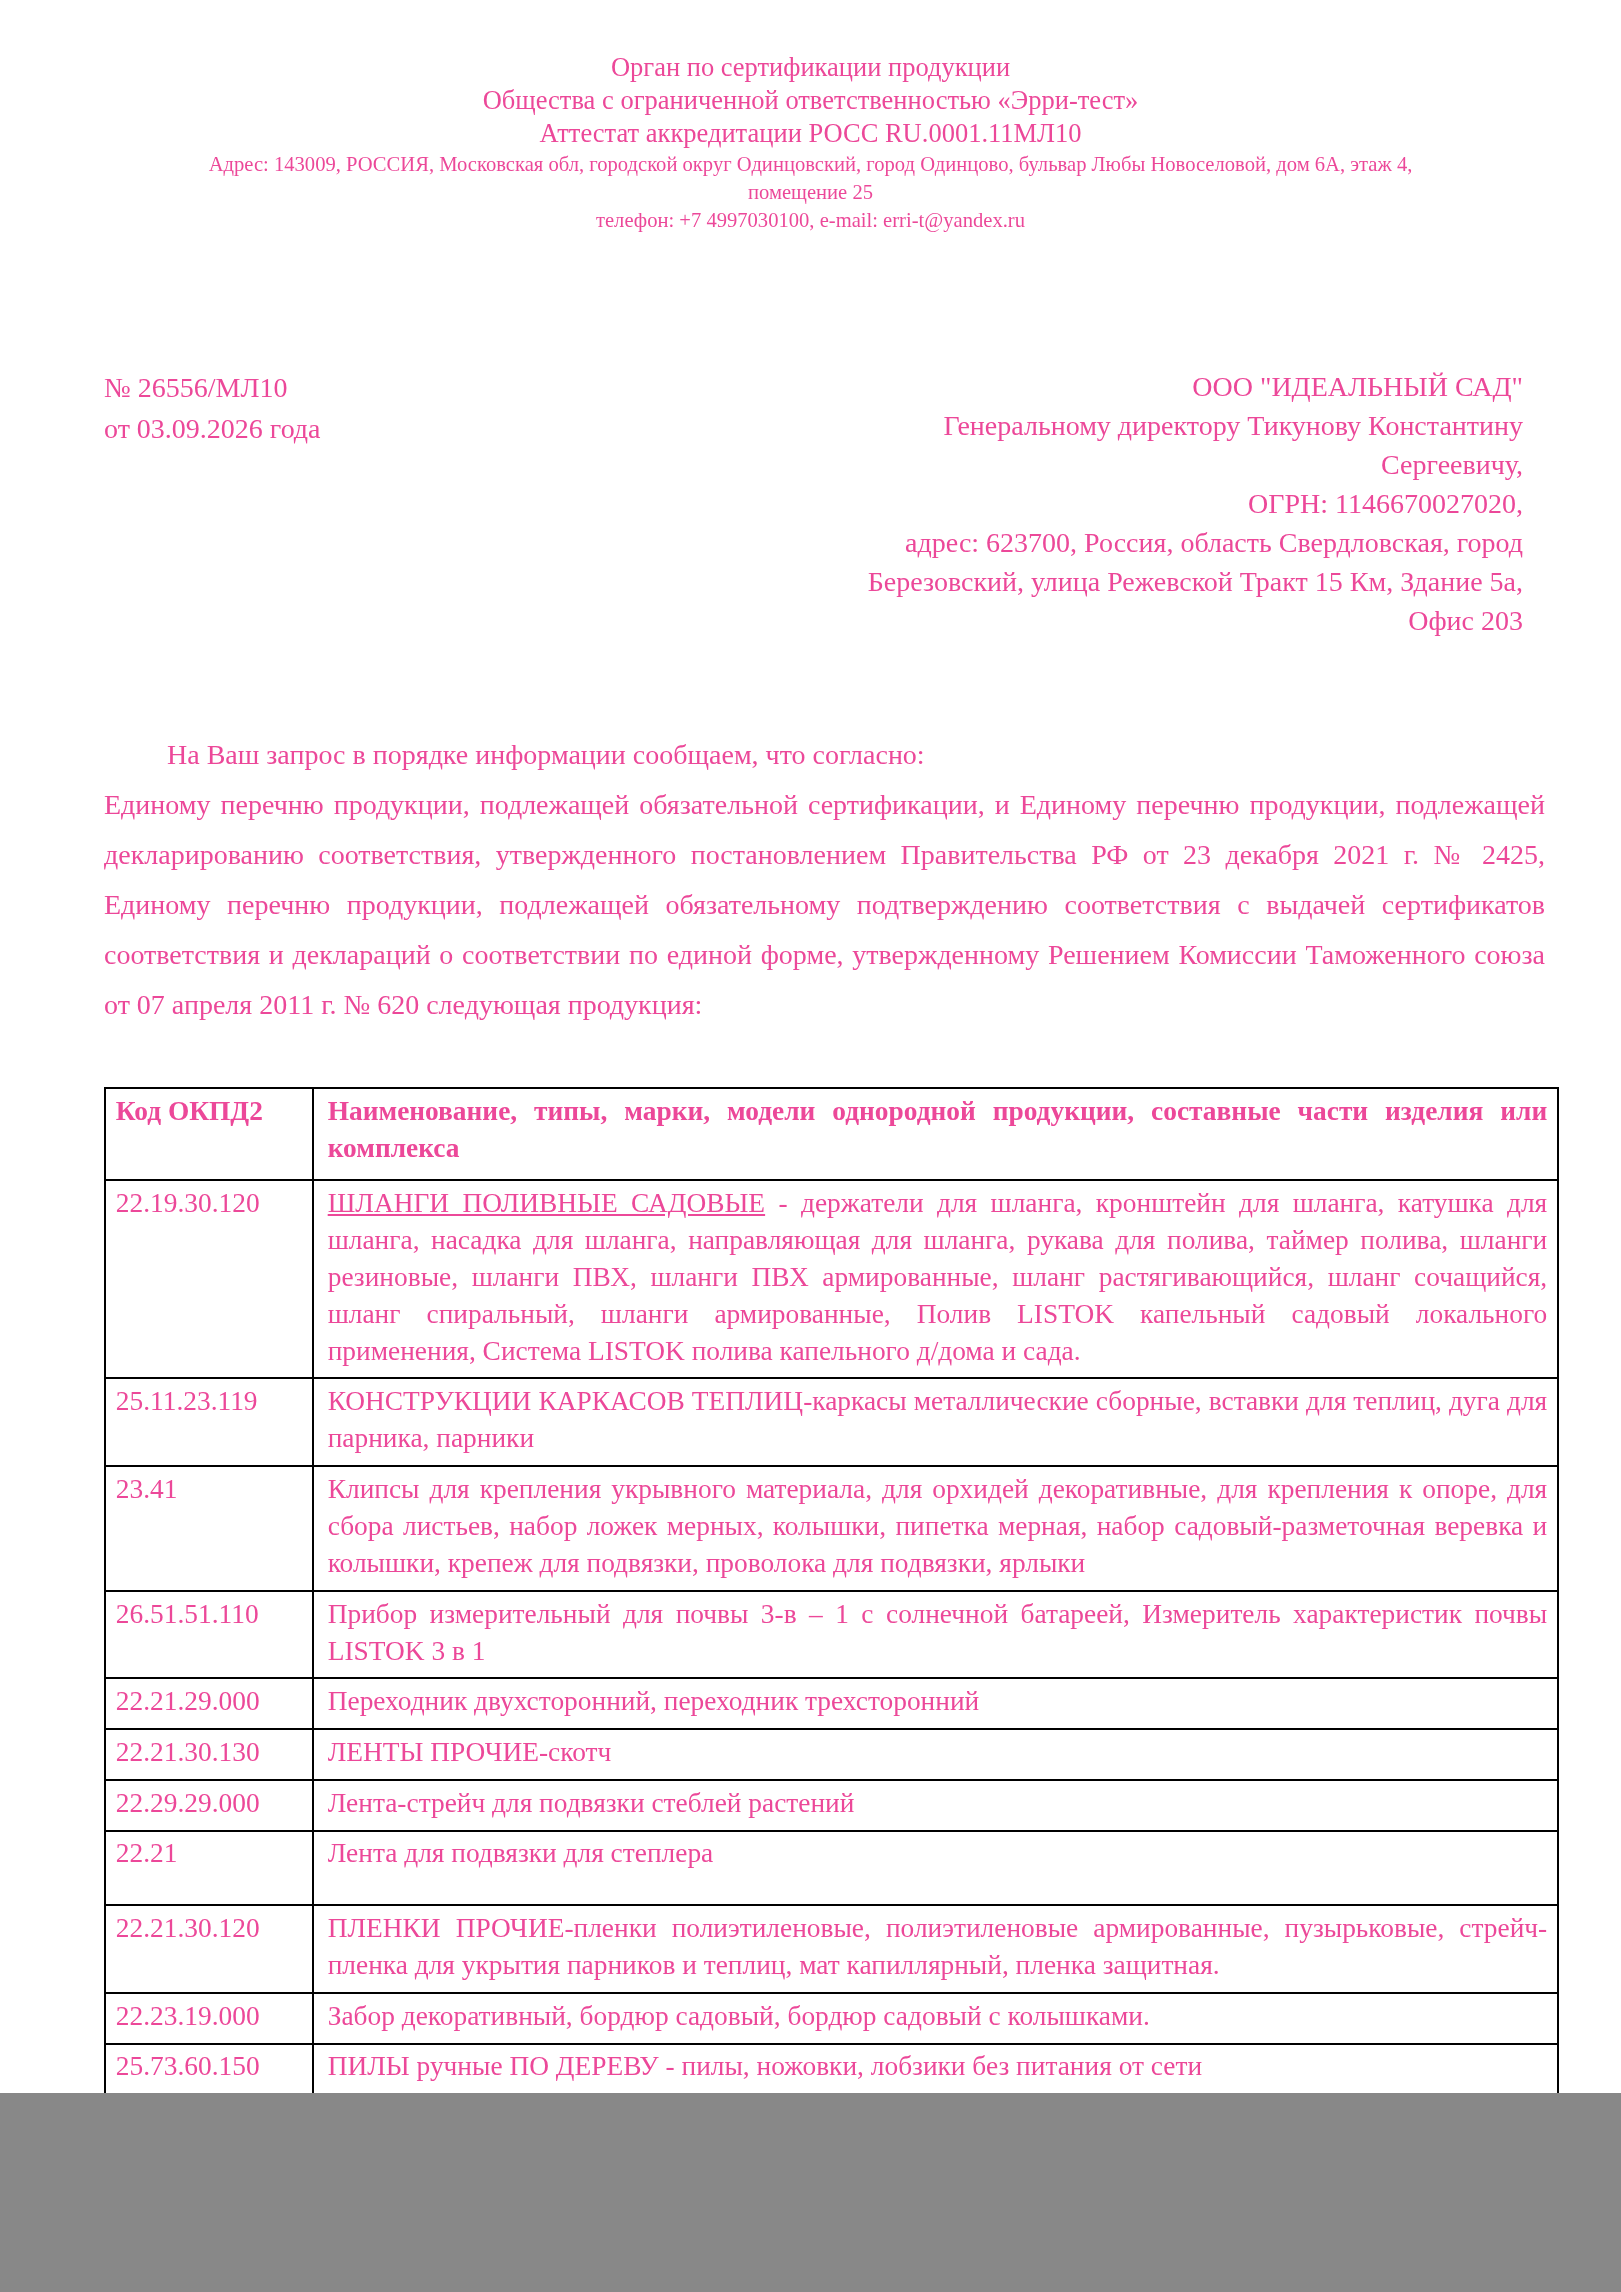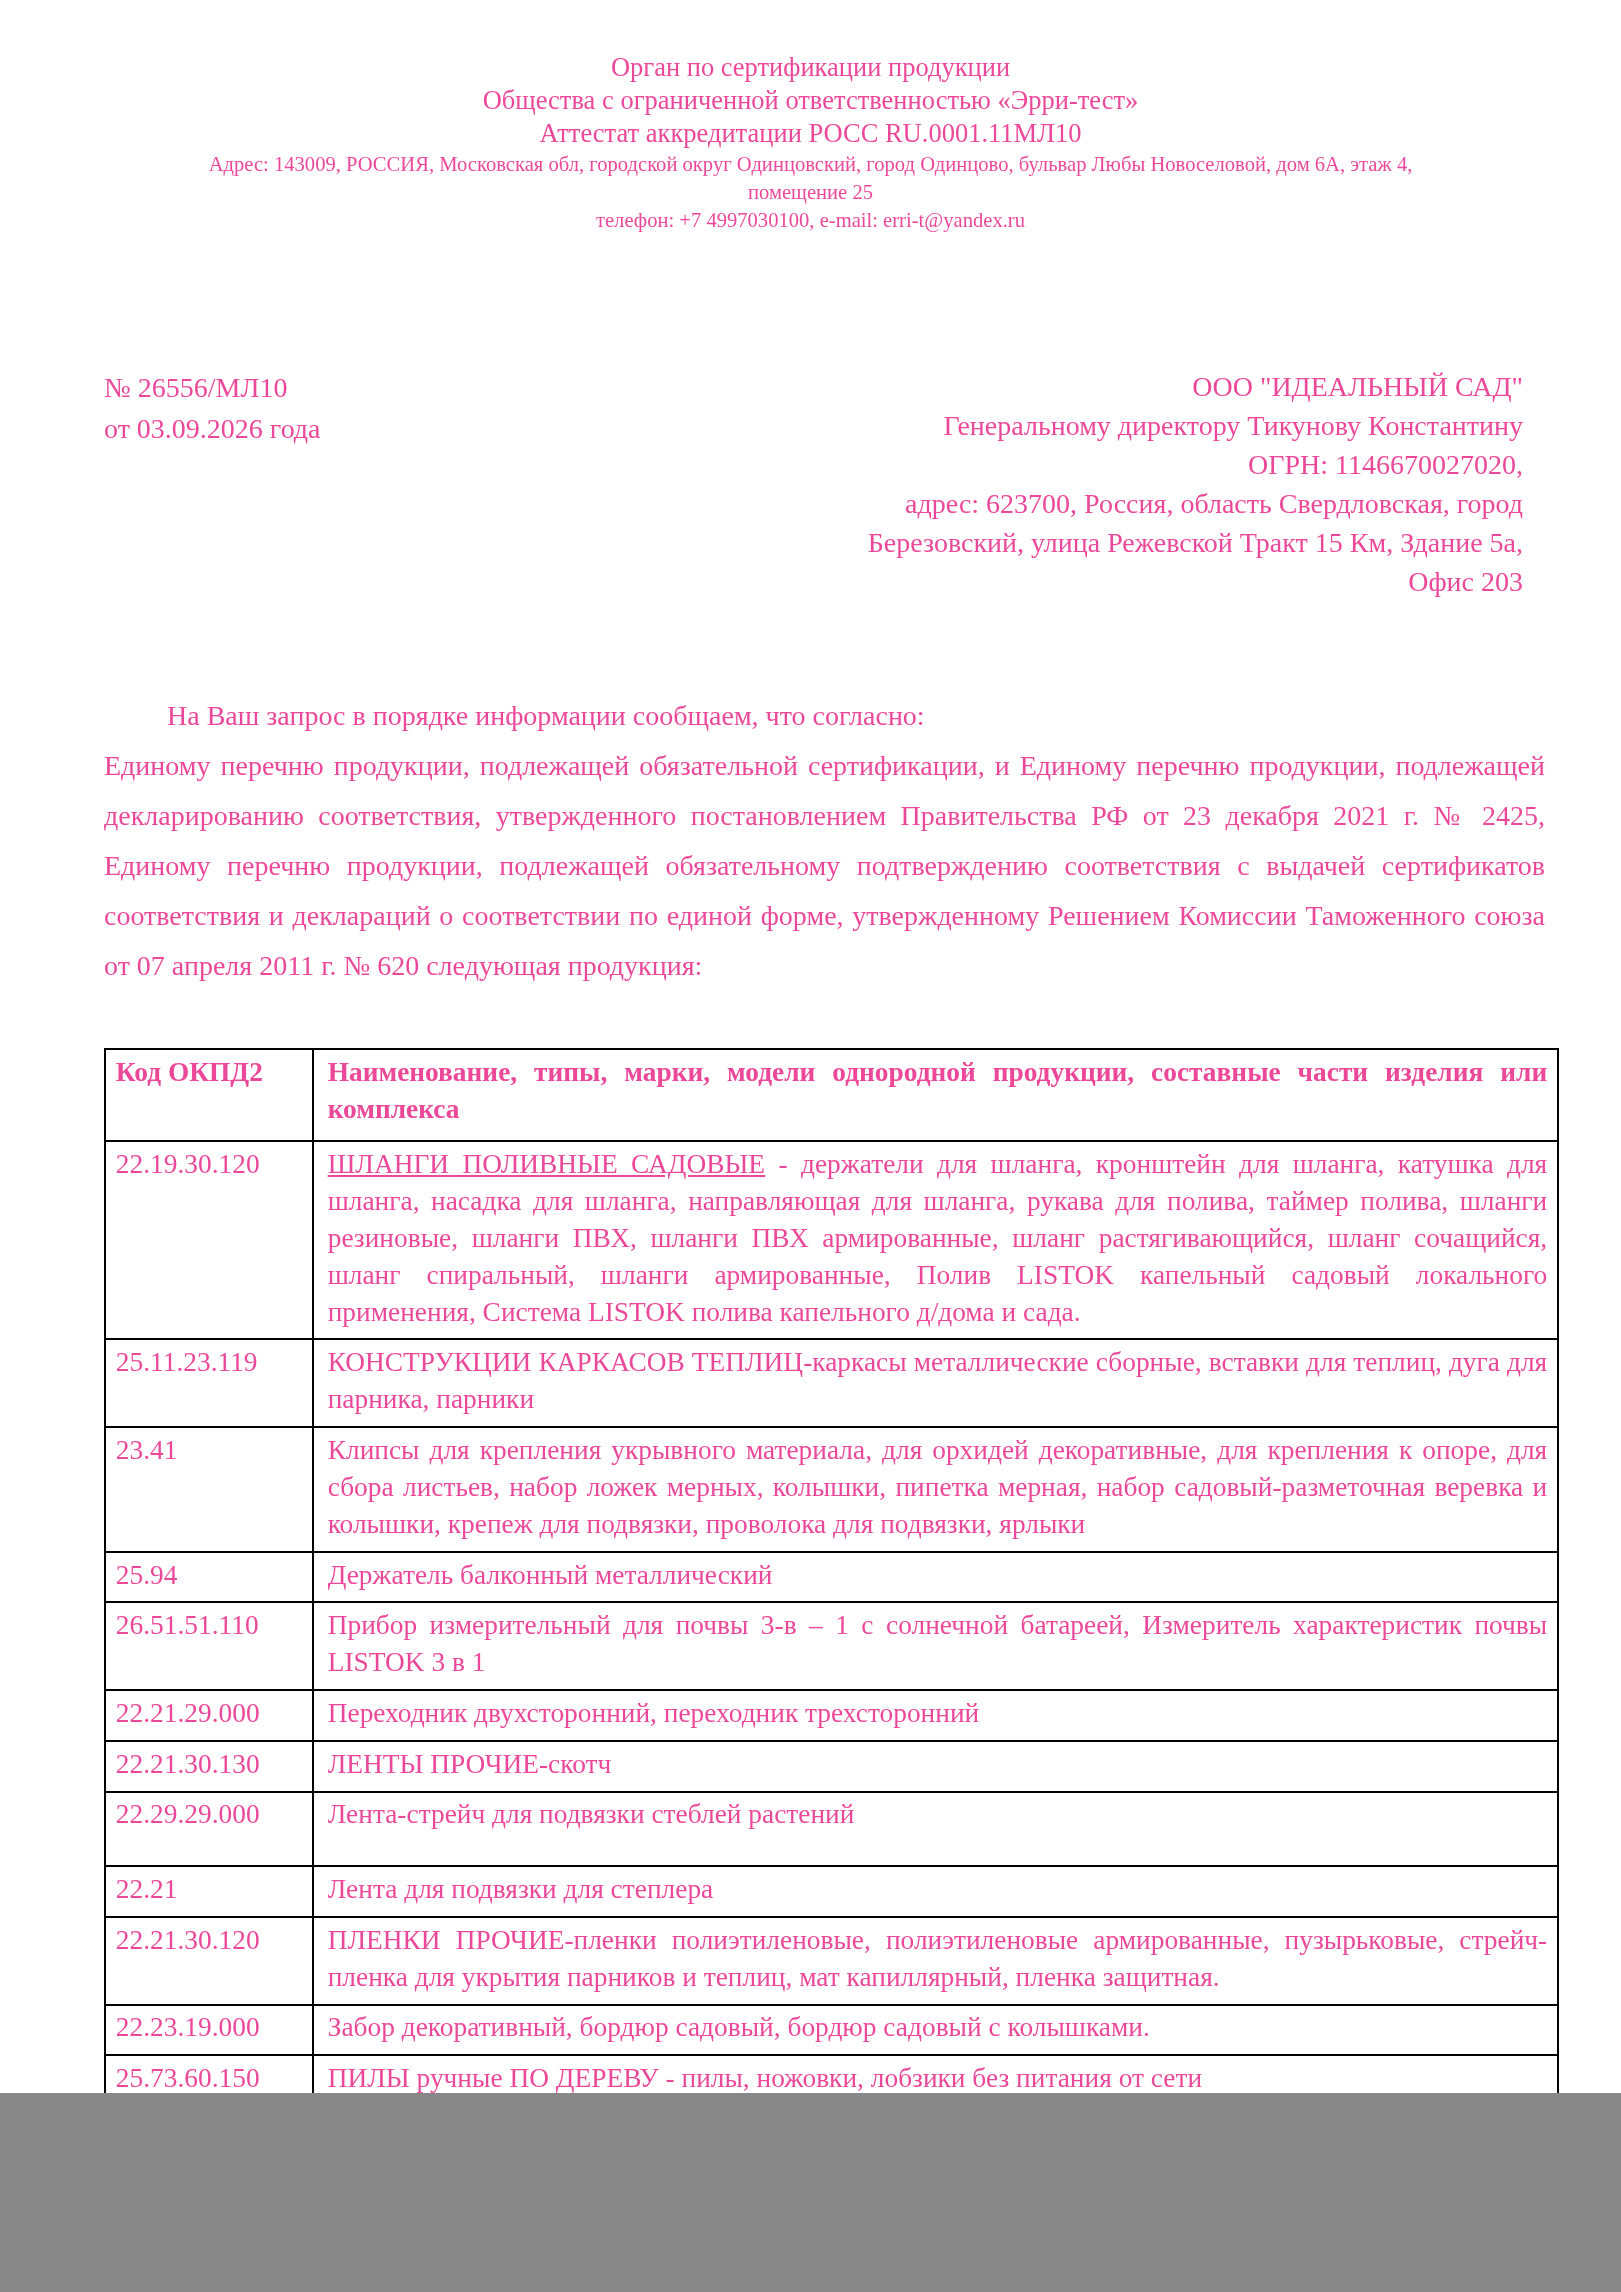--- a/index.html
+++ b/index.html
@@ -111,20 +111,21 @@
   </header>
 
   <section class="ref-row">
     <div class="ref-block">
       <div>№ 26556/МЛ10</div>
       <div>от 03.09.2026 года</div>
     </div>
     <div class="recipient-block">
       <div>ООО "ИДЕАЛЬНЫЙ САД"</div>
       <div>Генеральному директору Тикунову Константину</div>
+      <div>Сергеевичу,</div>
       <div>ОГРН: 1146670027020,</div>
       <div>адрес: 623700, Россия, область Свердловская, город</div>
       <div>Березовский, улица Режевской Тракт 15 Км, Здание 5а,</div>
       <div>Офис 203</div>
     </div>
   </section>
 
   <section class="body-text">
     <p class="intro">На Ваш запрос в порядке информации сообщаем, что согласно:</p>
     <p class="para">Единому перечню продукции, подлежащей обязательной сертификации, и Единому перечню продукции, подлежащей декларированию соответствия, утвержденного постановлением Правительства РФ от 23 декабря 2021 г. № 2425, Единому перечню продукции, подлежащей обязательному подтверждению соответствия с выдачей сертификатов соответствия и деклараций о соответствии по единой форме, утвержденному Решением Комиссии Таможенного союза от 07 апреля 2011 г. № 620 следующая продукция:</p>
@@ -150,24 +151,20 @@
         <td class="code">25.11.23.119</td>
         <td>КОНСТРУКЦИИ КАРКАСОВ ТЕПЛИЦ-каркасы металлические сборные, вставки для теплиц, дуга для парника, парники</td>
       </tr>
 
       <tr>
         <td class="code">23.41</td>
         <td>Клипсы для крепления укрывного материала, для орхидей декоративные, для крепления к опоре, для сбора листьев, набор ложек мерных, колышки, пипетка мерная, набор садовый-разметочная веревка и колышки, крепеж для подвязки, проволока для подвязки, ярлыки</td>
       </tr>
 
 
-      <tr>
-        <td class="code">25.94</td>
-        <td>Держатель балконный металлический</td>
-      </tr>
 
       <tr>
         <td class="code">26.51.51.110</td>
         <td>Прибор измерительный для почвы 3-в – 1 с солнечной батареей, Измеритель характеристик почвы LISTOK 3 в 1</td>
       </tr>
 
       <tr>
         <td class="code">22.21.29.000</td>
         <td>Переходник двухсторонний, переходник трехсторонний</td>
       </tr>

